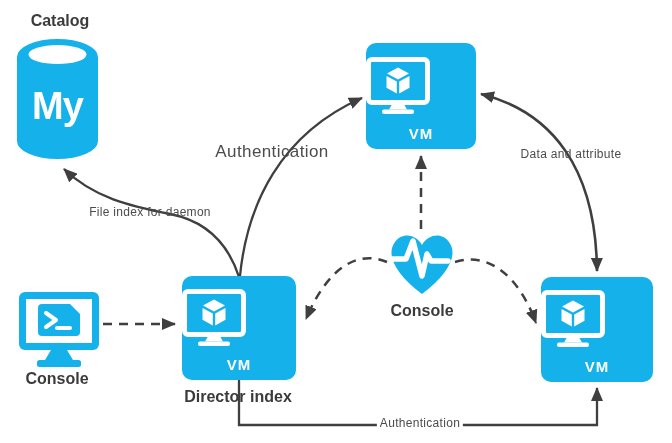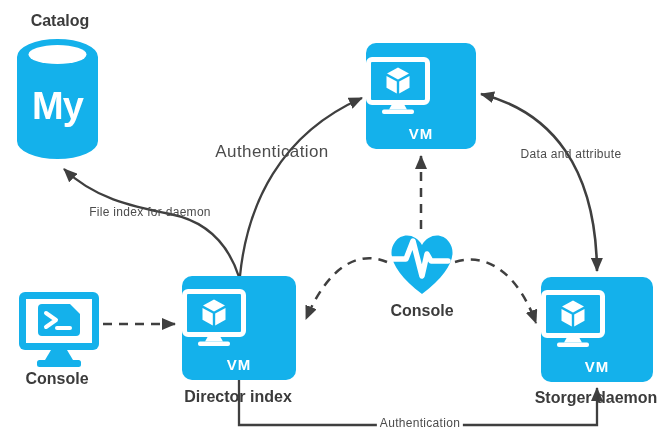--- a/index.html
+++ b/index.html
@@ -118,21 +118,20 @@
 
   <div class="node" style="left:384px;top:229px;width:76px;height:70px;">
     <svg width="76" height="70" viewBox="0 0 76 70">
       <path d="M38,65 C10,44 2,25 11,13 C18,3 32,5 38,16 C44,5 58,3 65,13 C74,25 66,44 38,65 Z" fill="#14b1eb"></path>
       <polyline points="8,30 22,30 29,12 38,47 43,25 47,32 64,32" fill="none" stroke="#ffffff" stroke-width="5.5" stroke-linecap="round" stroke-linejoin="round"></polyline>
     </svg>
   </div>
 
   <div class="label bold" style="left:60px;top:12px;">Catalog</div>
   <div class="label bold" style="left:238px;top:388px;">Director index</div>
-  <div class="label bold" style="left:596px;top:389px;">Storger daemon</div>
   <div class="label bold" style="left:57px;top:370px;">Console</div>
   <div class="label bold" style="left:422px;top:302px;">Console</div>
 
   <div class="label edge-big" style="left:272px;top:142px;">Authentication</div>
   <div class="label edge" style="left:571px;top:147px;">Data and attribute</div>
   <div class="label edge" style="left:150px;top:205px;">File index for daemon</div>
   <div class="label edge on-line" style="left:420px;top:416px;">Authentication</div>
 
 </div>
 

